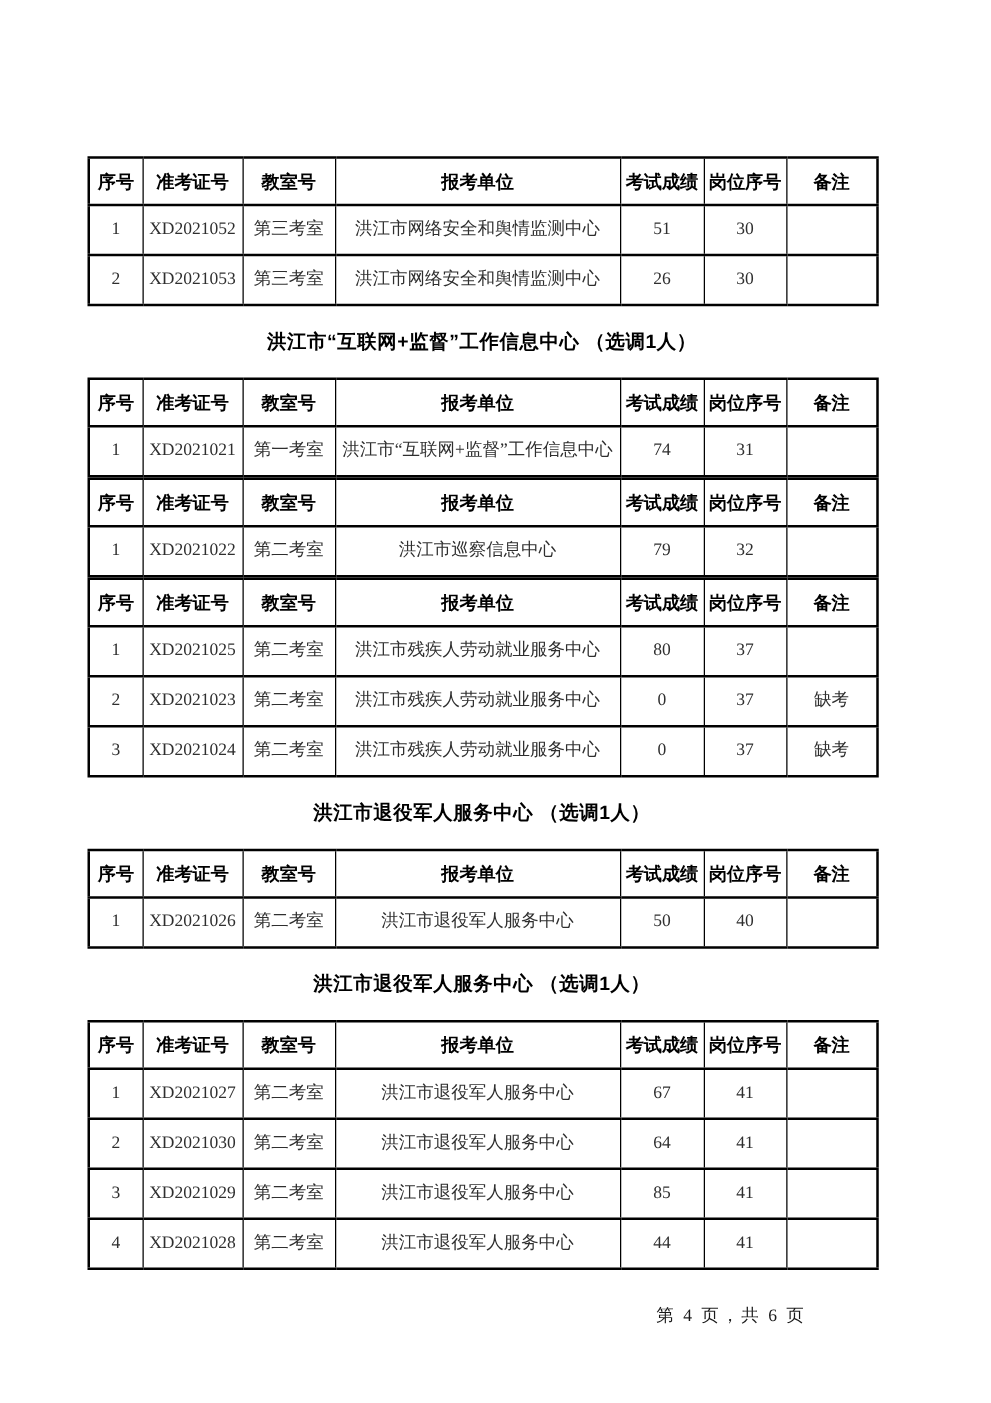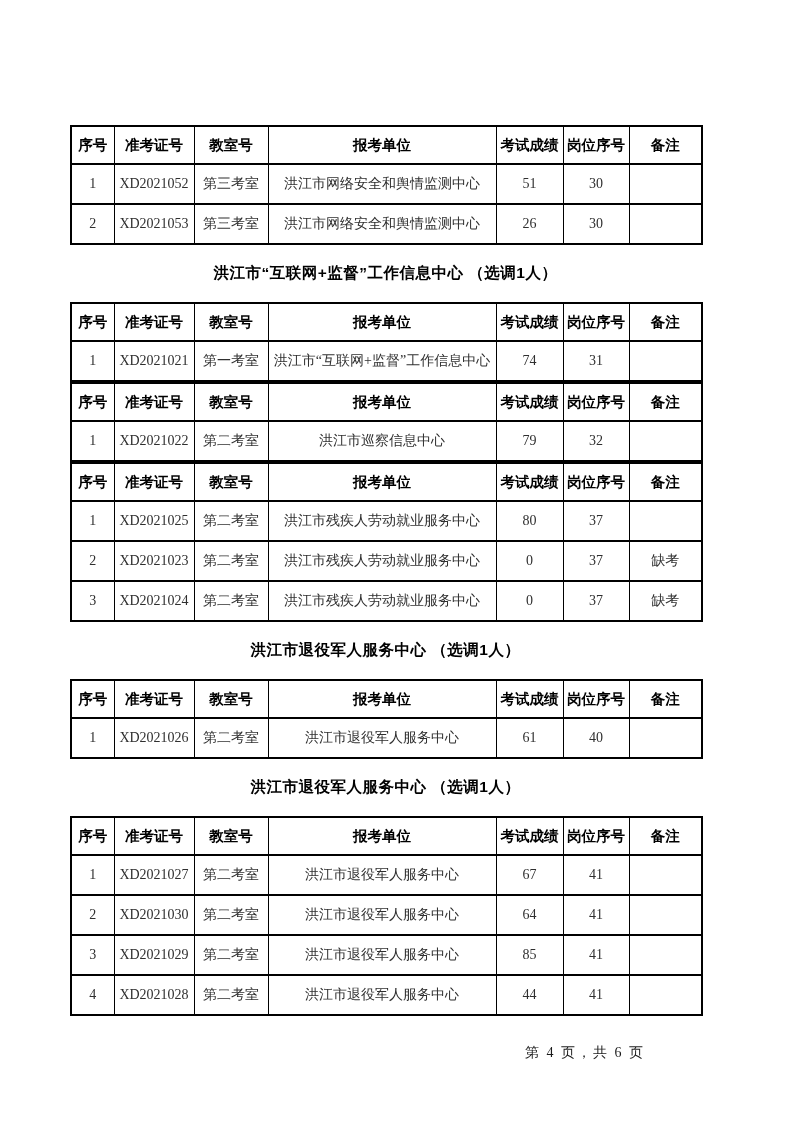--- a/index.html
+++ b/index.html
@@ -283,21 +283,21 @@
               <th>岗位序号</th>
               <th>备注</th>
             </tr>
       </thead>
       <tbody>
             <tr>
               <td>1</td>
               <td>XD2021026</td>
               <td>第二考室</td>
               <td>洪江市退役军人服务中心</td>
-              <td>61</td>
+              <td>50</td>
               <td>40</td>
               <td></td>
             </tr>
           </tbody>
     </table>
   </section>
 
   <section>
     <div class="section-title">洪江市退役军人服务中心 （选调1人）</div>
     <table class="results">

